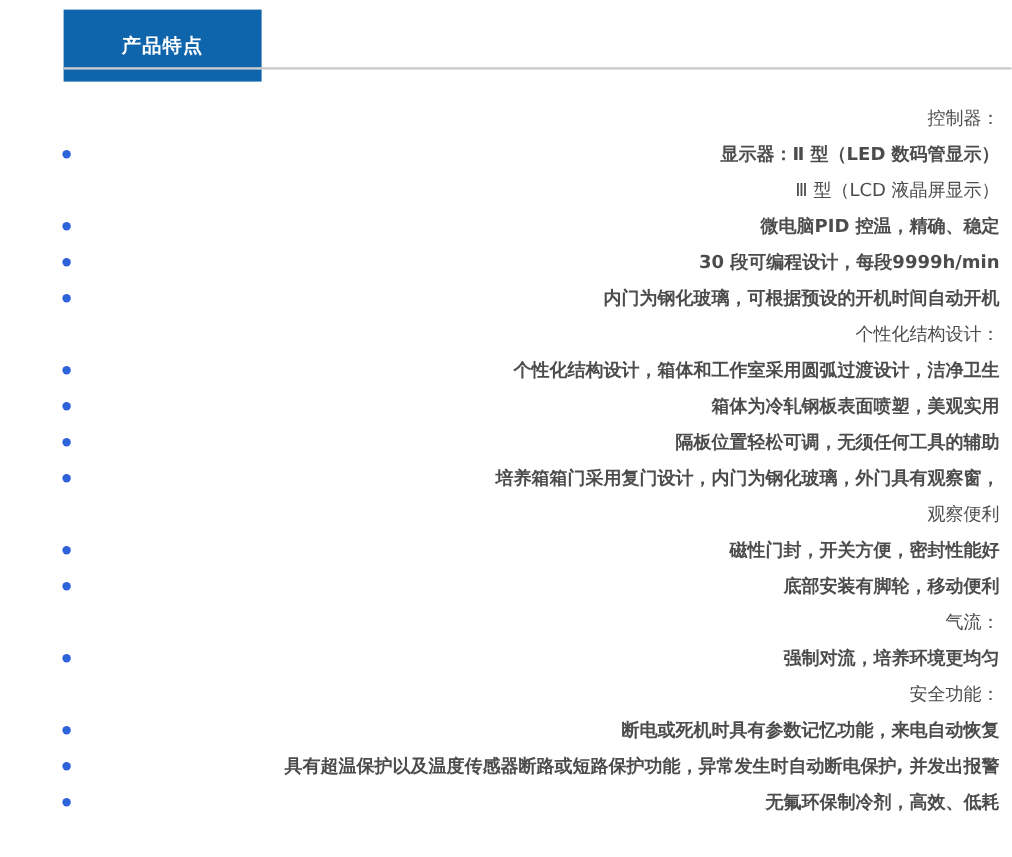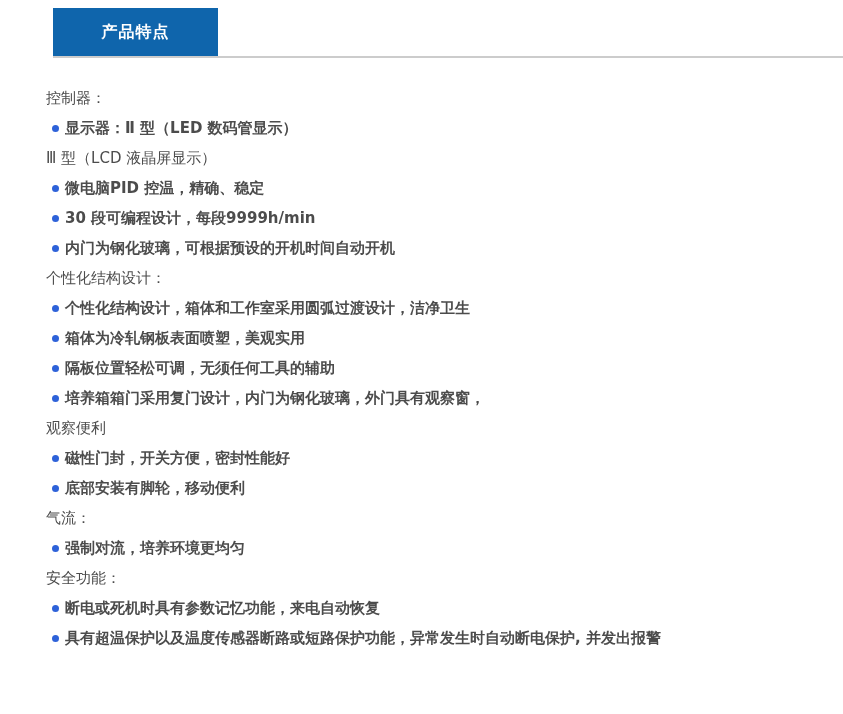--- a/index.html
+++ b/index.html
@@ -9,21 +9,21 @@
     background: #ffffff;
     position: relative;
     overflow: hidden;
     font-family: "DejaVu Sans", "Liberation Sans", sans-serif;
   }
   .tab {
     position: absolute;
     left: 53px;
     top: 8px;
     width: 165px;
-    height: 48px;
+    height: 60px;
     background: var(--tab-bg, #0f65ac);
     color: #ffffff;
     font-size: 16px;
     font-weight: bold;
     display: flex;
     align-items: center;
     justify-content: center;
     letter-spacing: 1px;
     cursor: pointer;
     box-sizing: border-box;
@@ -34,20 +34,21 @@
     right: 0;
     top: 56px;
     height: 2px;
     background: var(--divider, #cccccc);
   }
   .content {
     position: absolute;
     left: 46px;
     top: 83px;
     right: 10px;
+    text-align: right;
   }
   .row {
     position: relative;
     height: 30px;
     line-height: 30px;
     font-size: 15px;
     color: var(--text, #4c4c4c);
     white-space: nowrap;
   }
   .row.bullet { padding-left: 19px; font-weight: bold; }
@@ -140,13 +141,17 @@
     <span>安全功能：</span>
   </div>
     <div class="row bullet">
     <span class="dot"></span>
     <span>断电或死机时具有参数记忆功能，来电自动恢复</span>
   </div>
     <div class="row bullet">
     <span class="dot"></span>
     <span>具有超温保护以及温度传感器断路或短路保护功能，异常发生时自动断电保护, 并发出报警</span>
   </div>
+    <div class="row bullet">
+    <span class="dot"></span>
+    <span>无氟环保制冷剂，高效、低耗</span>
+  </div>
   </div>
 
 </body></html>

